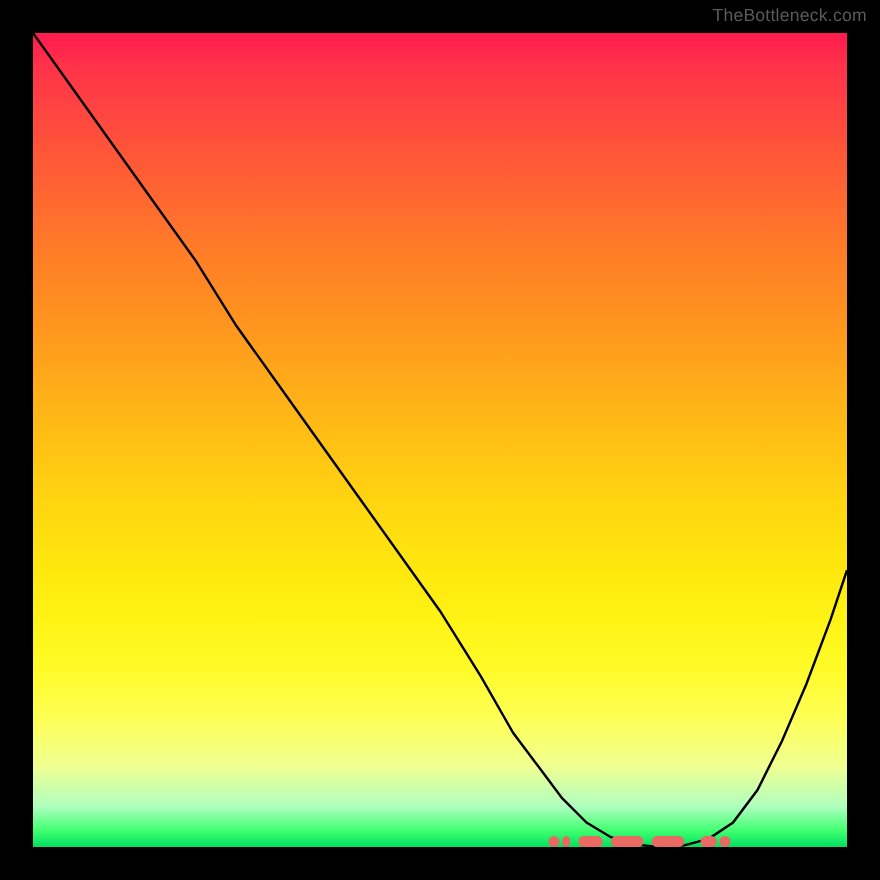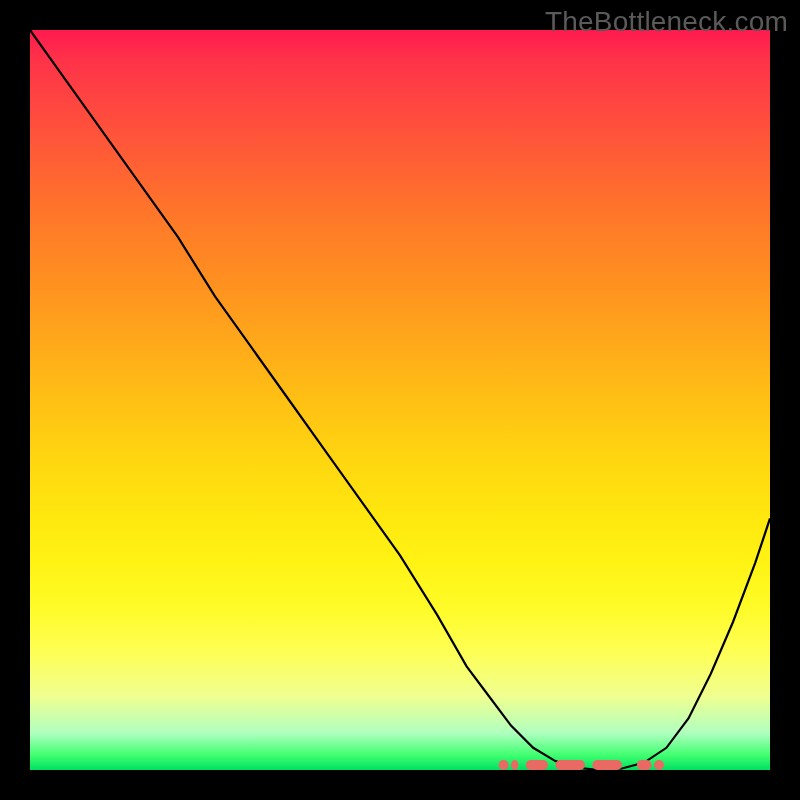--- a/index.html
+++ b/index.html
@@ -9,21 +9,21 @@
     background: #000;
     position: relative;
     font-family: Arial, Helvetica, sans-serif;
     overflow: hidden;
   }
   .watermark {
     position: absolute;
     top: 6px;
     right: 12px;
     color: #5a5a5a;
-    font-size: 28px;
+    font-size: 16px;
     font-weight: 400;
     letter-spacing: 0.2px;
     z-index: 10;
   }
   .plot-area {
     position: absolute;
     left: 30px;
     top: 30px;
     width: 740px;
     height: 740px;

